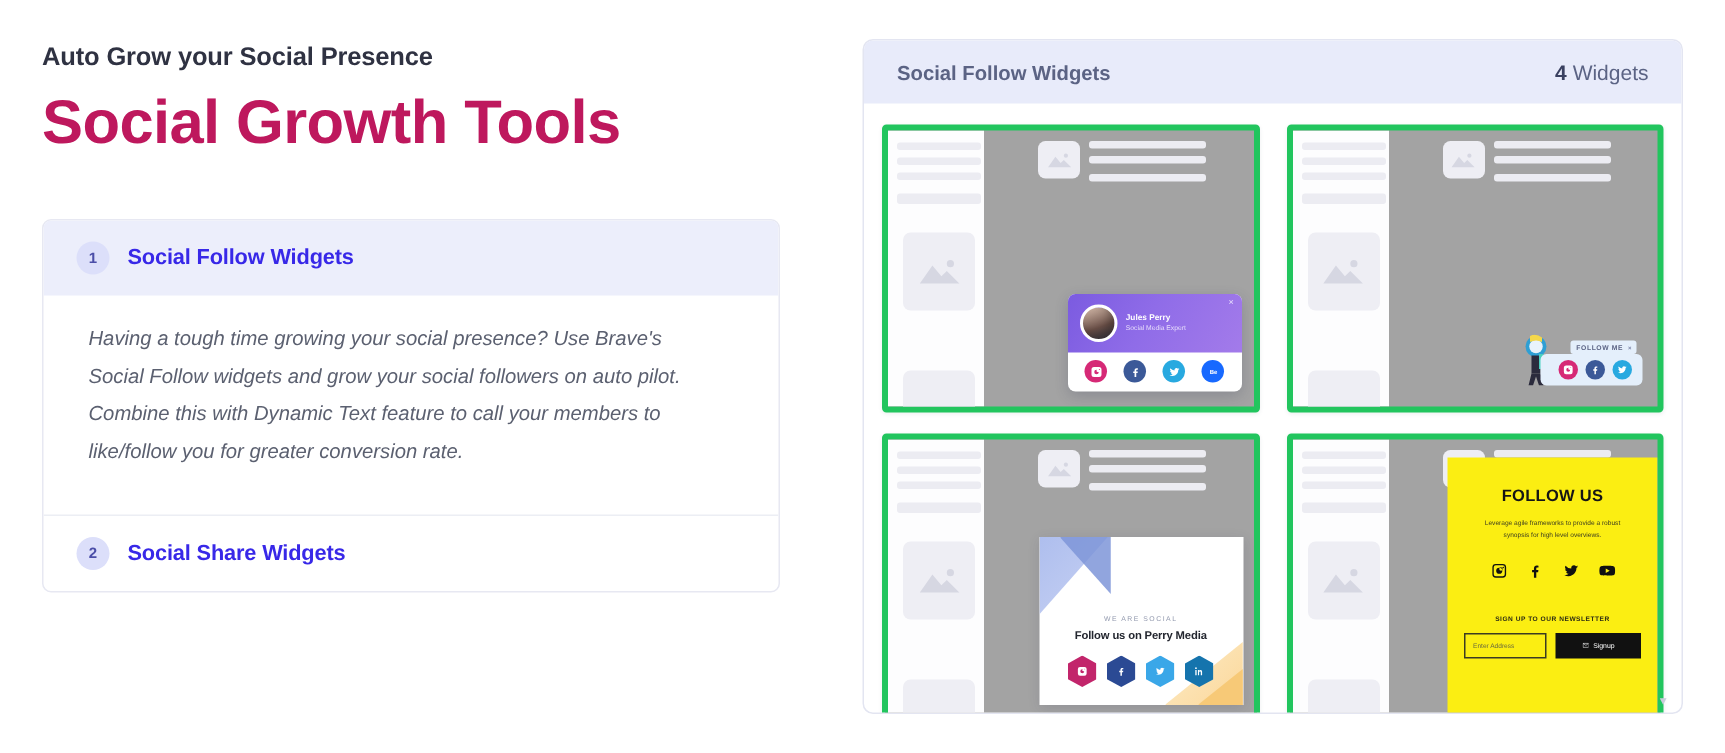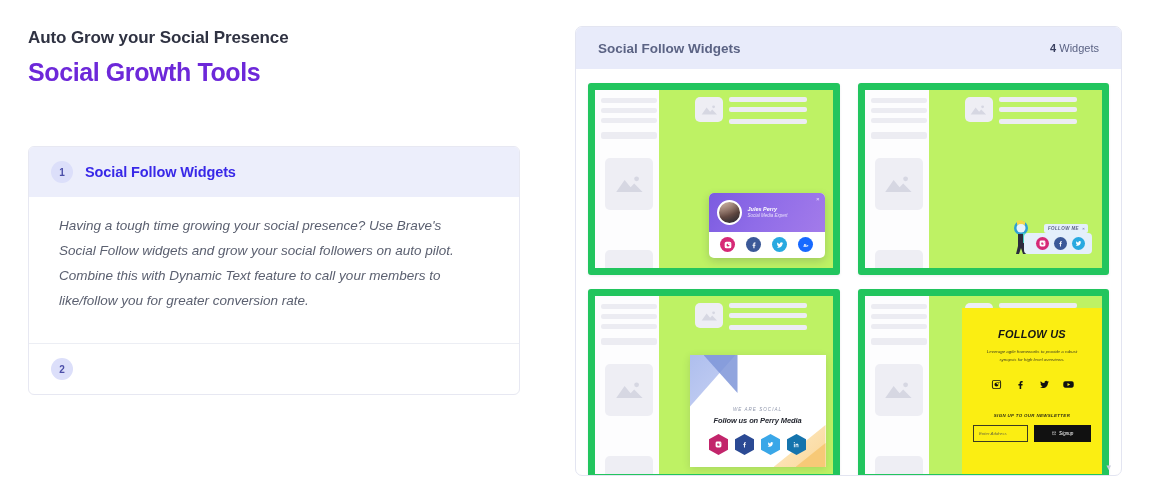--- a/index.html
+++ b/index.html
@@ -12,21 +12,21 @@
   }
   .page { position: relative; width: 1150px; height: 502px; background:#fff; }
 
   
   .left { position: absolute; left: 28px; top: 28px; width: 500px; }
   .eyebrow {
     font-size: 17px; font-weight: 700; color: #2f3242;
     letter-spacing: -0.1px; margin: 0 0 10px 0; line-height: 1.2;
   }
   .bigtitle {
-    font-size: 25px; font-weight: 800; color: #6d28d9;
+    font-size: 41px; font-weight: 800; color: #be185d;
     letter-spacing: -0.4px; margin: 0; line-height: 1.15;
   }
 
   .accordion {
     position: absolute; left: 28px; top: 146px; width: 492px;
     border: 1px solid #e7e8f2; border-radius: 6px; background:#fff;
     overflow: hidden;
   }
   .acc-head {
     display: flex; align-items: center; gap: 12px;
@@ -58,36 +58,35 @@
     width: 547px; height: 450px;
     border: 1px solid #e3e5f1; border-radius: 7px;
     background: #fff; overflow: hidden;
   }
   .panel-head {
     height: 42px; background: #e8ebfa;
     display: flex; align-items: center; justify-content: space-between;
     padding: 0 22px;
   }
   .panel-head-title { font-size: 13.5px; color: #5b6384; font-weight: 600; }
-  .panel-head-count { font-size: 11px; color: #5b6384; }
+  .panel-head-count { font-size: 14px; color: #5b6384; }
   .panel-head-count b { color: #3a4060; font-weight: 700; }
 
   .grid {
     padding: 14px 12px 0 12px;
     display: grid; grid-template-columns: 1fr 1fr;
     gap: 14px 18px;
   }
   .wcard {
     position: relative; height: 192px;
-    background: #bef264;
-    border: 7px solid #22c55e;
+    background: #a3a3a3;
+    border: 4px solid #22c55e;
     border-radius: 3px;
     box-shadow: 0 1px 3px rgba(40,45,80,.08);
     overflow: hidden;
-    font-style: italic;
   }
 
   
   .wf { position: absolute; inset: 0; }
   .wf .sidebar-col { position:absolute; left:0; top:0; width:64px; height:100%; background:#fdfdfe; }
   .bar { position: absolute; background: #ececf2; border-radius: 2px; }
   .imgbox {
     position: absolute; background: #eeeef4; border-radius: 5px;
     display:flex; align-items:center; justify-content:center;
   }
@@ -235,20 +234,21 @@
   </div>
 
   <div class="accordion">
     <div class="acc-head active">
       <span class="acc-num">1</span>
       <span class="acc-title">Social Follow Widgets</span>
     </div>
     <div class="acc-body">Having a tough time growing your social presence? Use Brave's Social Follow widgets and grow your social followers on auto pilot. Combine this with Dynamic Text feature to call your members to like/follow you for greater conversion rate.</div>
     <div class="acc-head second">
       <span class="acc-num">2</span>
+      <span class="acc-title">Social Share Widgets</span>
     </div>
   </div>
 
   <div class="panel">
 
     <div class="panel-head">
       <span class="panel-head-title">Social Follow Widgets</span>
       <span class="panel-head-count">
         <b>4</b>
         <span>Widgets</span>

